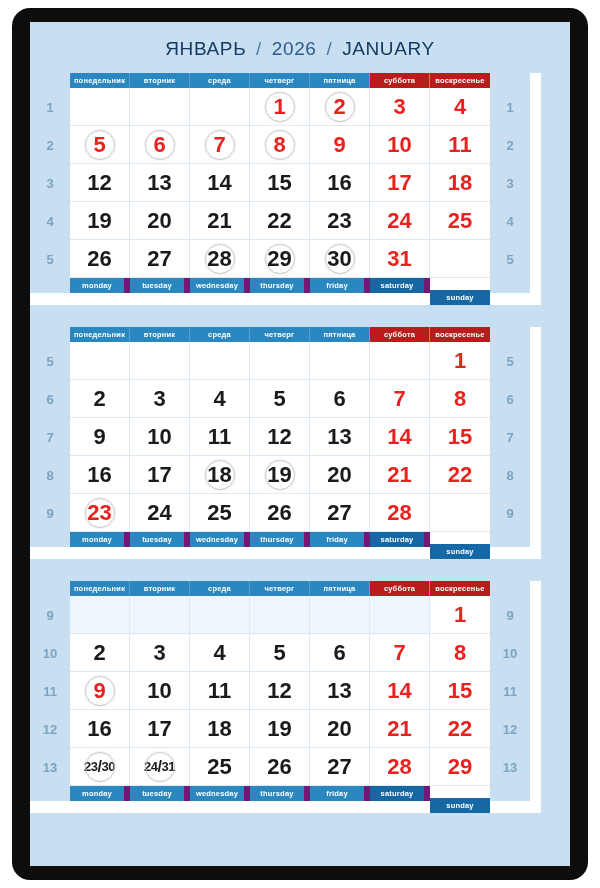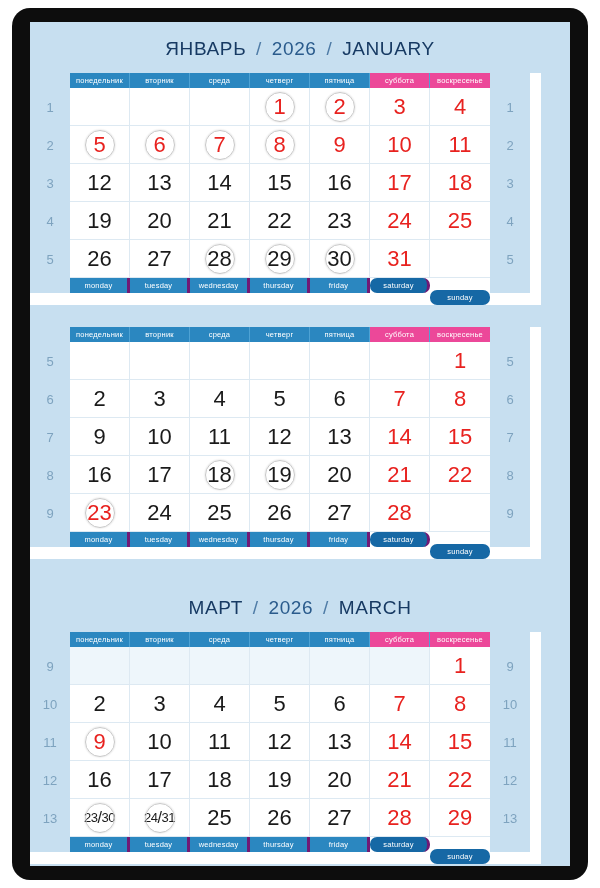--- a/index.html
+++ b/index.html
@@ -65,52 +65,53 @@
   }
   .block-title .year {
     color: #2a5b8c;
   }
 
   .grid {
     display: grid;
     grid-template-columns: 40px repeat(7, 60px) 40px;
     width: 511px;
     background: #ffffff;
+    font-weight: bold;
   }
 
   
   .hdr-ru {
     background: #2b87c0;
     color: #ffffff;
     font-size: 7.5px;
     text-align: center;
     padding: 4px 0 3px 0;
     letter-spacing: 0.2px;
     border-right: 1px solid #4ea2d4;
     box-sizing: border-box;
     height: 15px;
     line-height: 8px;
   }
   .hdr-ru.last { border-right: none; }
-  .hdr-ru.sat, .hdr-ru.sun { background: #ec4899; }
+  .hdr-ru.sat, .hdr-ru.sun { background: #b91c1c; }
 
   .hdr-en {
     background: #2b87c0;
     color: #ffffff;
     font-size: 7.5px;
     text-align: center;
     padding: 4px 0 3px 0;
     letter-spacing: 0.2px;
-    border-right: 3px solid #701a75;
+    border-right: 6px solid #701a75;
     box-sizing: border-box;
     height: 15px;
     line-height: 8px;
   }
   .hdr-en.last { border-right: none; margin-top: 12px; }
-  .hdr-en.sat, .hdr-en.sun { background: #1668a5; border-radius: 7px; }
+  .hdr-en.sat, .hdr-en.sun { background: #1668a5; }
 
   .corner {
     background: #c7dff0;
     height: 15px;
   }
 
   .wk {
     background: #c7dff0;
     color: #7ea3bf;
     font-size: 13px;
@@ -306,21 +307,20 @@
           <div class="hdr-en">wednesday</div>
           <div class="hdr-en">thursday</div>
           <div class="hdr-en">friday</div>
           <div class="hdr-en sat">saturday</div>
           <div class="hdr-en sun last">sunday</div>
           <div class="corner"></div>
         </div>
       </div>
       <div class="spacer"></div>
       <div class="block">
-        <div class="block-title"><span>МАРТ</span><span class="sep"> / </span><span class="year">2026</span><span class="sep"> / </span><span>MARCH</span></div>
         <div class="grid">
           <div class="corner"></div>
           <div class="hdr-ru">понедельник</div>
           <div class="hdr-ru">вторник</div>
           <div class="hdr-ru">среда</div>
           <div class="hdr-ru">четверг</div>
           <div class="hdr-ru">пятница</div>
           <div class="hdr-ru sat">суббота</div>
           <div class="hdr-ru sun last">воскресенье</div>
           <div class="corner"></div>

